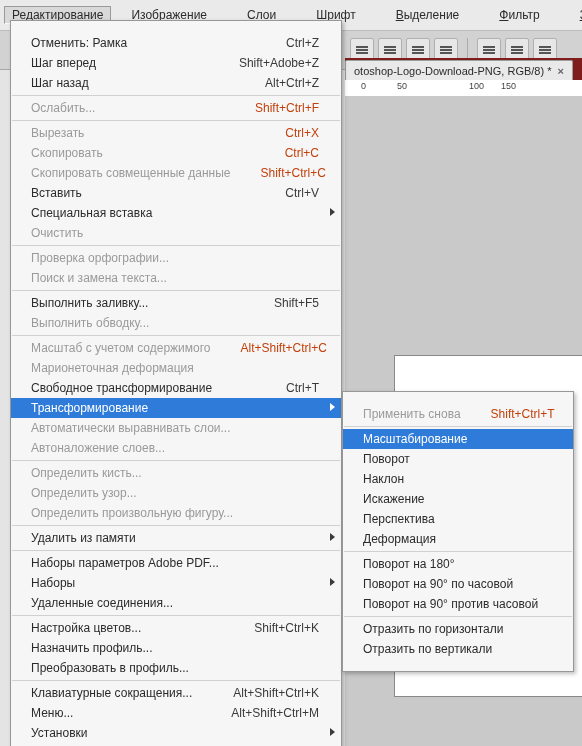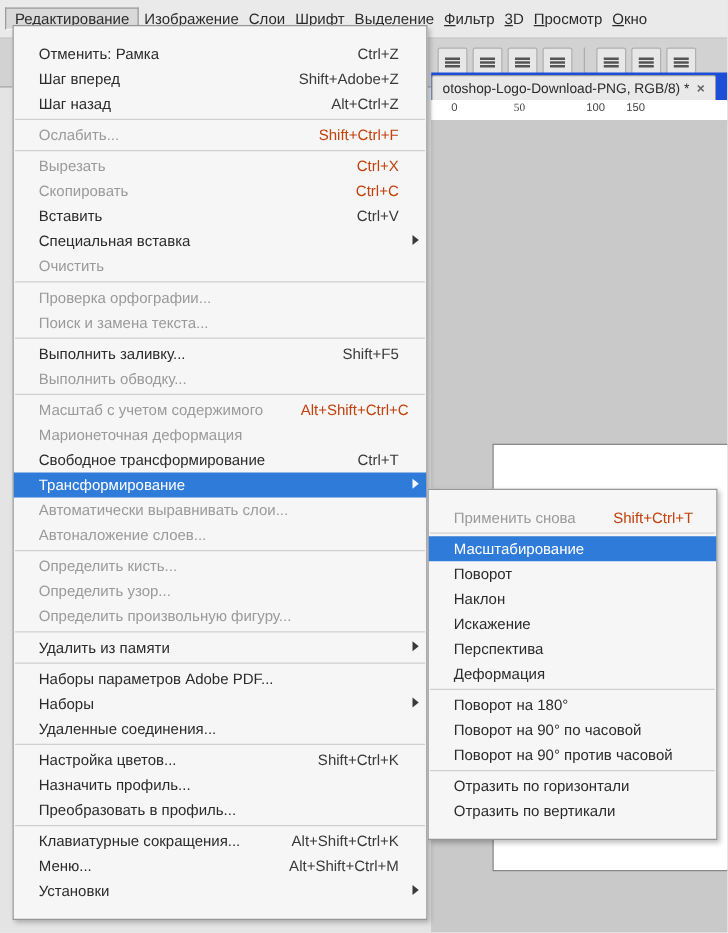--- a/index.html
+++ b/index.html
@@ -1,28 +1,28 @@
 <!DOCTYPE html>
 <html><head>
 <meta charset="utf-8">
 <style>
   html,body{margin:0;padding:0;font-family:"Segoe UI",Tahoma,Arial,sans-serif;font-size:12px;color:#2b2b2b;background:#e4e4e4;}
   .app{width:582px;height:746px;position:relative;overflow:hidden;background:#e4e4e4;}
   
   .menubar{height:31px;background:#eaeaea;border-bottom:1px solid #bdbdbd;display:flex;align-items:center;padding:0 4px;box-sizing:border-box;}
-  .menubar .mitem{padding:2px 4px;white-space:nowrap;}
+  .menubar .mitem{padding:2px 20px;white-space:nowrap;}
   .menubar .mitem.active{background:#d9d9d9;border:1px solid #9a9a9a;padding:1px 7px;border-bottom:1px solid #f6f6f6;position:relative;z-index:3;}
   .menubar .mitem .ul{text-decoration:underline;}
   
   .toolbar{height:38px;background:#d2d2d2;border-bottom:1px solid #a9a9a9;position:relative;}
   .toolbar .grp{position:absolute;top:7px;display:flex;gap:4px;}
   .tbtn{width:22px;height:22px;border:1px solid #b0b0b0;background:#e7e7e7;border-radius:2px;display:flex;align-items:center;justify-content:center;}
   .toolbar .sep{width:1px;height:22px;background:#acacac;margin:0 5px;}
   
-  .doctabs{height:22px;background:#1d4ed8;border-bottom:1px solid #9d9d9d;display:flex;align-items:stretch;position:absolute;left:345px;right:0;top:58px;}
+  .doctabs{height:22px;background:#7f1d1d;border-bottom:1px solid #9d9d9d;display:flex;align-items:stretch;position:absolute;left:345px;right:0;top:58px;}
   .doctab{background:#e9e9e9;border:1px solid #9d9d9d;border-bottom:none;padding:3px 8px;font-size:11px;display:flex;align-items:center;gap:6px;border-radius:2px 2px 0 0;margin-top:2px;}
   .doctab .x{font-weight:bold;color:#666;}
   
   .workspace{position:absolute;left:345px;right:0;top:80px;bottom:0;background:#c9c9c9;}
   .ruler{height:16px;background:#fff;border-bottom:1px solid #8a8a8a;position:relative;font-size:9px;color:#444;}
   .ruler span{position:absolute;top:1px;}
   .canvas-area{position:absolute;left:0;right:0;top:16px;bottom:0;background:#c9c9c9;}
   .canvas{position:absolute;left:50px;top:260px;width:200px;height:340px;background:#fff;box-shadow:0 0 0 1px #888;}
   
   .menu{position:absolute;background:#f6f6f6;border:1px solid #979797;box-shadow:2px 2px 4px rgba(0,0,0,.25);padding:12px 0;z-index:5;}
@@ -115,21 +115,21 @@
 <div class="doctabs">
   <div class="doctab">
     <span>otoshop-Logo-Download-PNG, RGB/8) *</span>
     <span class="x">×</span>
   </div>
 </div>
 
 <div class="workspace">
   <div class="ruler" id="ruler">
         <span style="left: 16px;">0</span>
-        <span style="left: 66px; font-family: Liberation Serif, serif;">50</span>
+        <span style="left: 52px;">50</span>
         <span style="left: 124px;">100</span>
         <span style="left: 156px;">150</span>
       </div>
   <div class="canvas-area">
     <div class="canvas"></div>
   </div>
 </div>
 
 <div class="menu menu1" id="menu1">
       <div class="row">
@@ -151,20 +151,24 @@
       </div>
       <div class="sepline"></div>
       <div class="row disabled">
         <span class="label">Вырезать</span>
         <span class="sc">Ctrl+X</span>
       </div>
       <div class="row disabled">
         <span class="label">Скопировать</span>
         <span class="sc">Ctrl+C</span>
       </div>
+      <div class="row disabled">
+        <span class="label">Скопировать совмещенные данные</span>
+        <span class="sc">Shift+Ctrl+C</span>
+      </div>
       <div class="row">
         <span class="label">Вставить</span>
         <span class="sc">Ctrl+V</span>
       </div>
       <div class="row">
         <span class="label">Специальная вставка</span>
         <span class="arrow"></span>
       </div>
       <div class="row disabled">
         <span class="label">Очистить</span>

